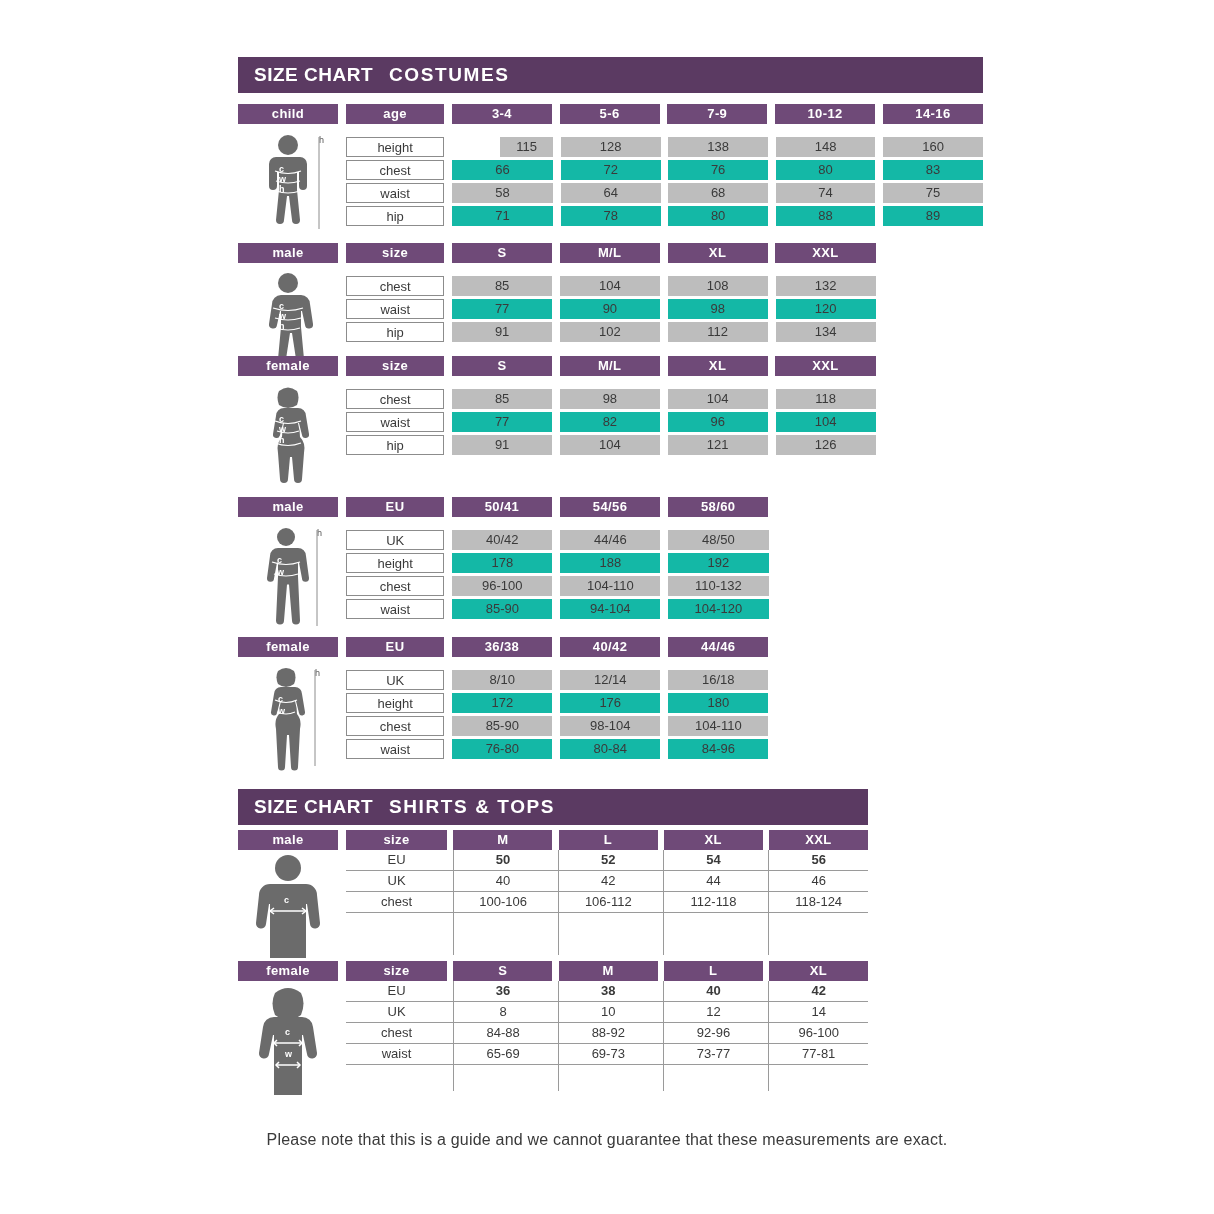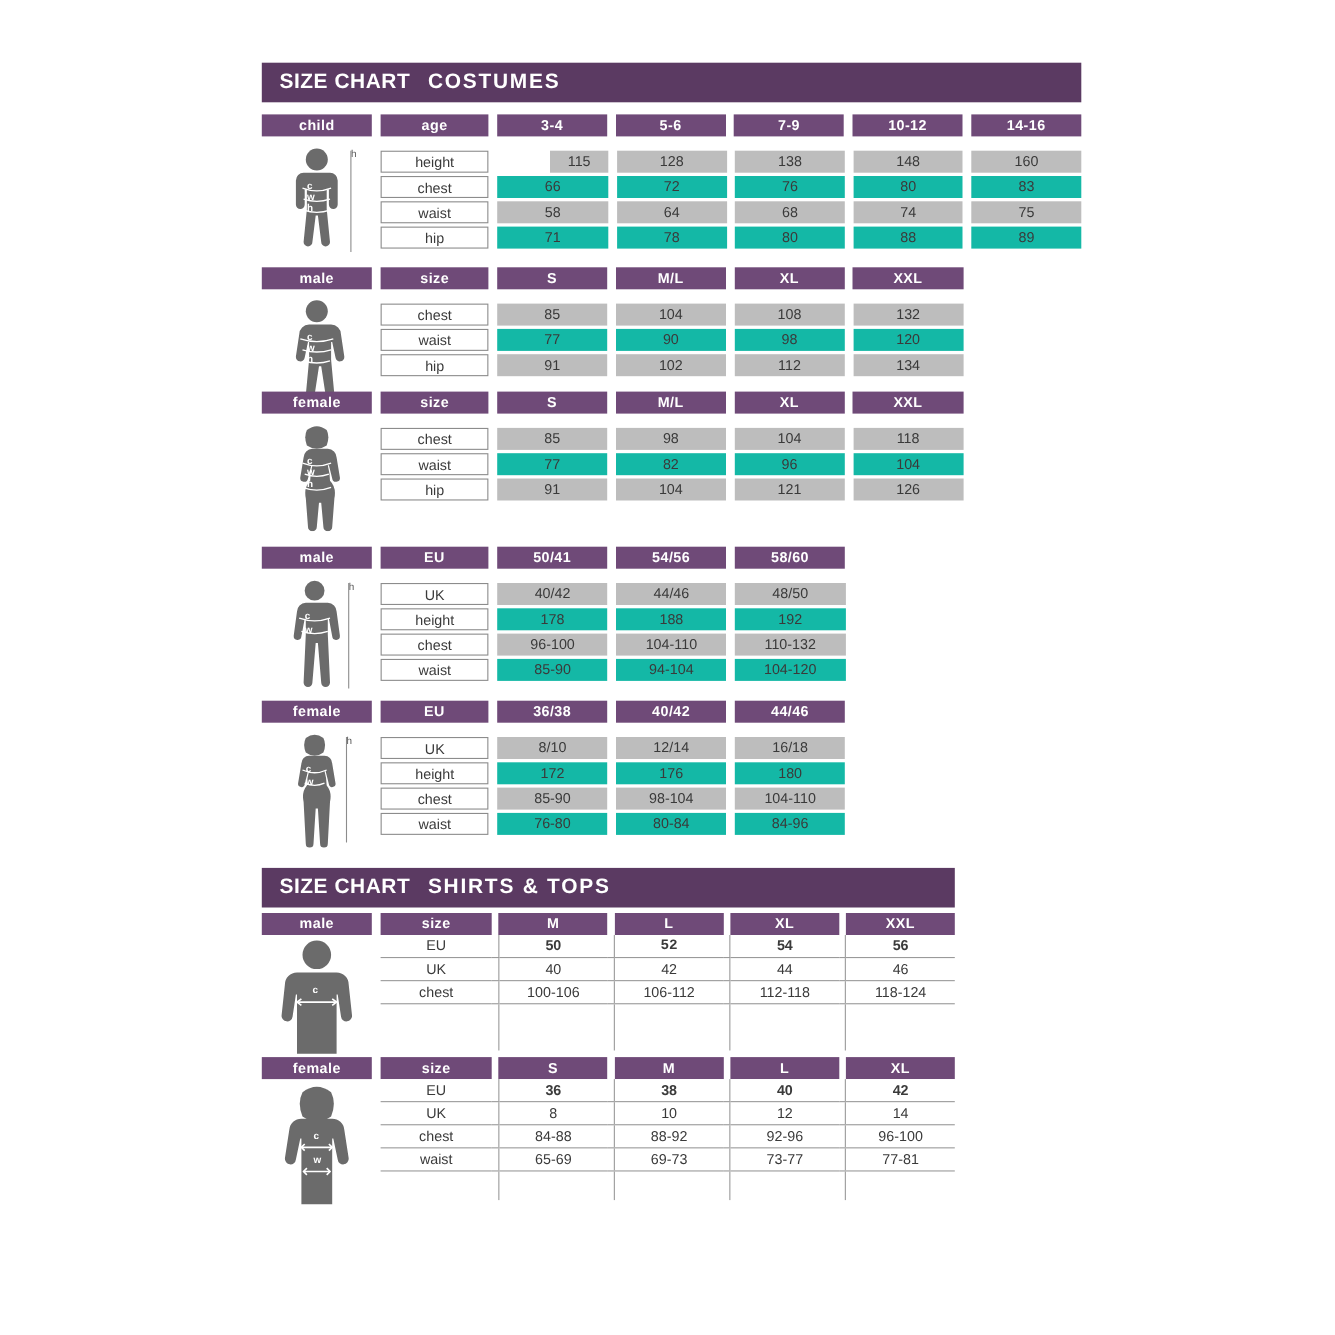--- a/index.html
+++ b/index.html
@@ -992,21 +992,21 @@
               <tr>
             <td style="width:98px; border-bottom:1px solid #9a9a9a;">
                   <div class="val-cell val-white">EU</div>
                 </td>
             <td style="width:6px; border-bottom:1px solid #9a9a9a;"></td>
             <td style="width:96px; border-bottom:1px solid #9a9a9a; border-left:1px solid #9a9a9a;">
                   <div class="val-cell val-white" style="font-weight:bold;">50</div>
                 </td>
             <td style="width:6px; border-bottom:1px solid #9a9a9a;"></td>
             <td style="width:96px; border-bottom:1px solid #9a9a9a; border-left:1px solid #9a9a9a;">
-                  <div class="val-cell val-white" style="font-weight:bold;font-family:Liberation Mono, monospace;">52</div>
+                  <div class="val-cell val-white" style="font-weight:bold;">52</div>
                 </td>
             <td style="width:6px; border-bottom:1px solid #9a9a9a;"></td>
             <td style="width:96px; border-bottom:1px solid #9a9a9a; border-left:1px solid #9a9a9a;">
                   <div class="val-cell val-white" style="font-weight:bold;">54</div>
                 </td>
             <td style="width:6px; border-bottom:1px solid #9a9a9a;"></td>
             <td style="width:96px; border-bottom:1px solid #9a9a9a; border-left:1px solid #9a9a9a;">
                   <div class="val-cell val-white" style="font-weight:bold;">56</div>
                 </td>
           </tr>
@@ -1223,14 +1223,15 @@
             <td style="border-left:1px solid #9a9a9a;"></td>
                 <td></td>
             <td style="border-left:1px solid #9a9a9a;"></td>
           </tr>
         </tbody>
           </table>
       </div>
     </div>
   </div>
 
+  <div class="footer-note" style="position:absolute; left:0; top:1131px; width:1214px;">Please note that this is a guide and we cannot guarantee that these measurements are exact.</div>
 
 </div>
 
 </body></html>

